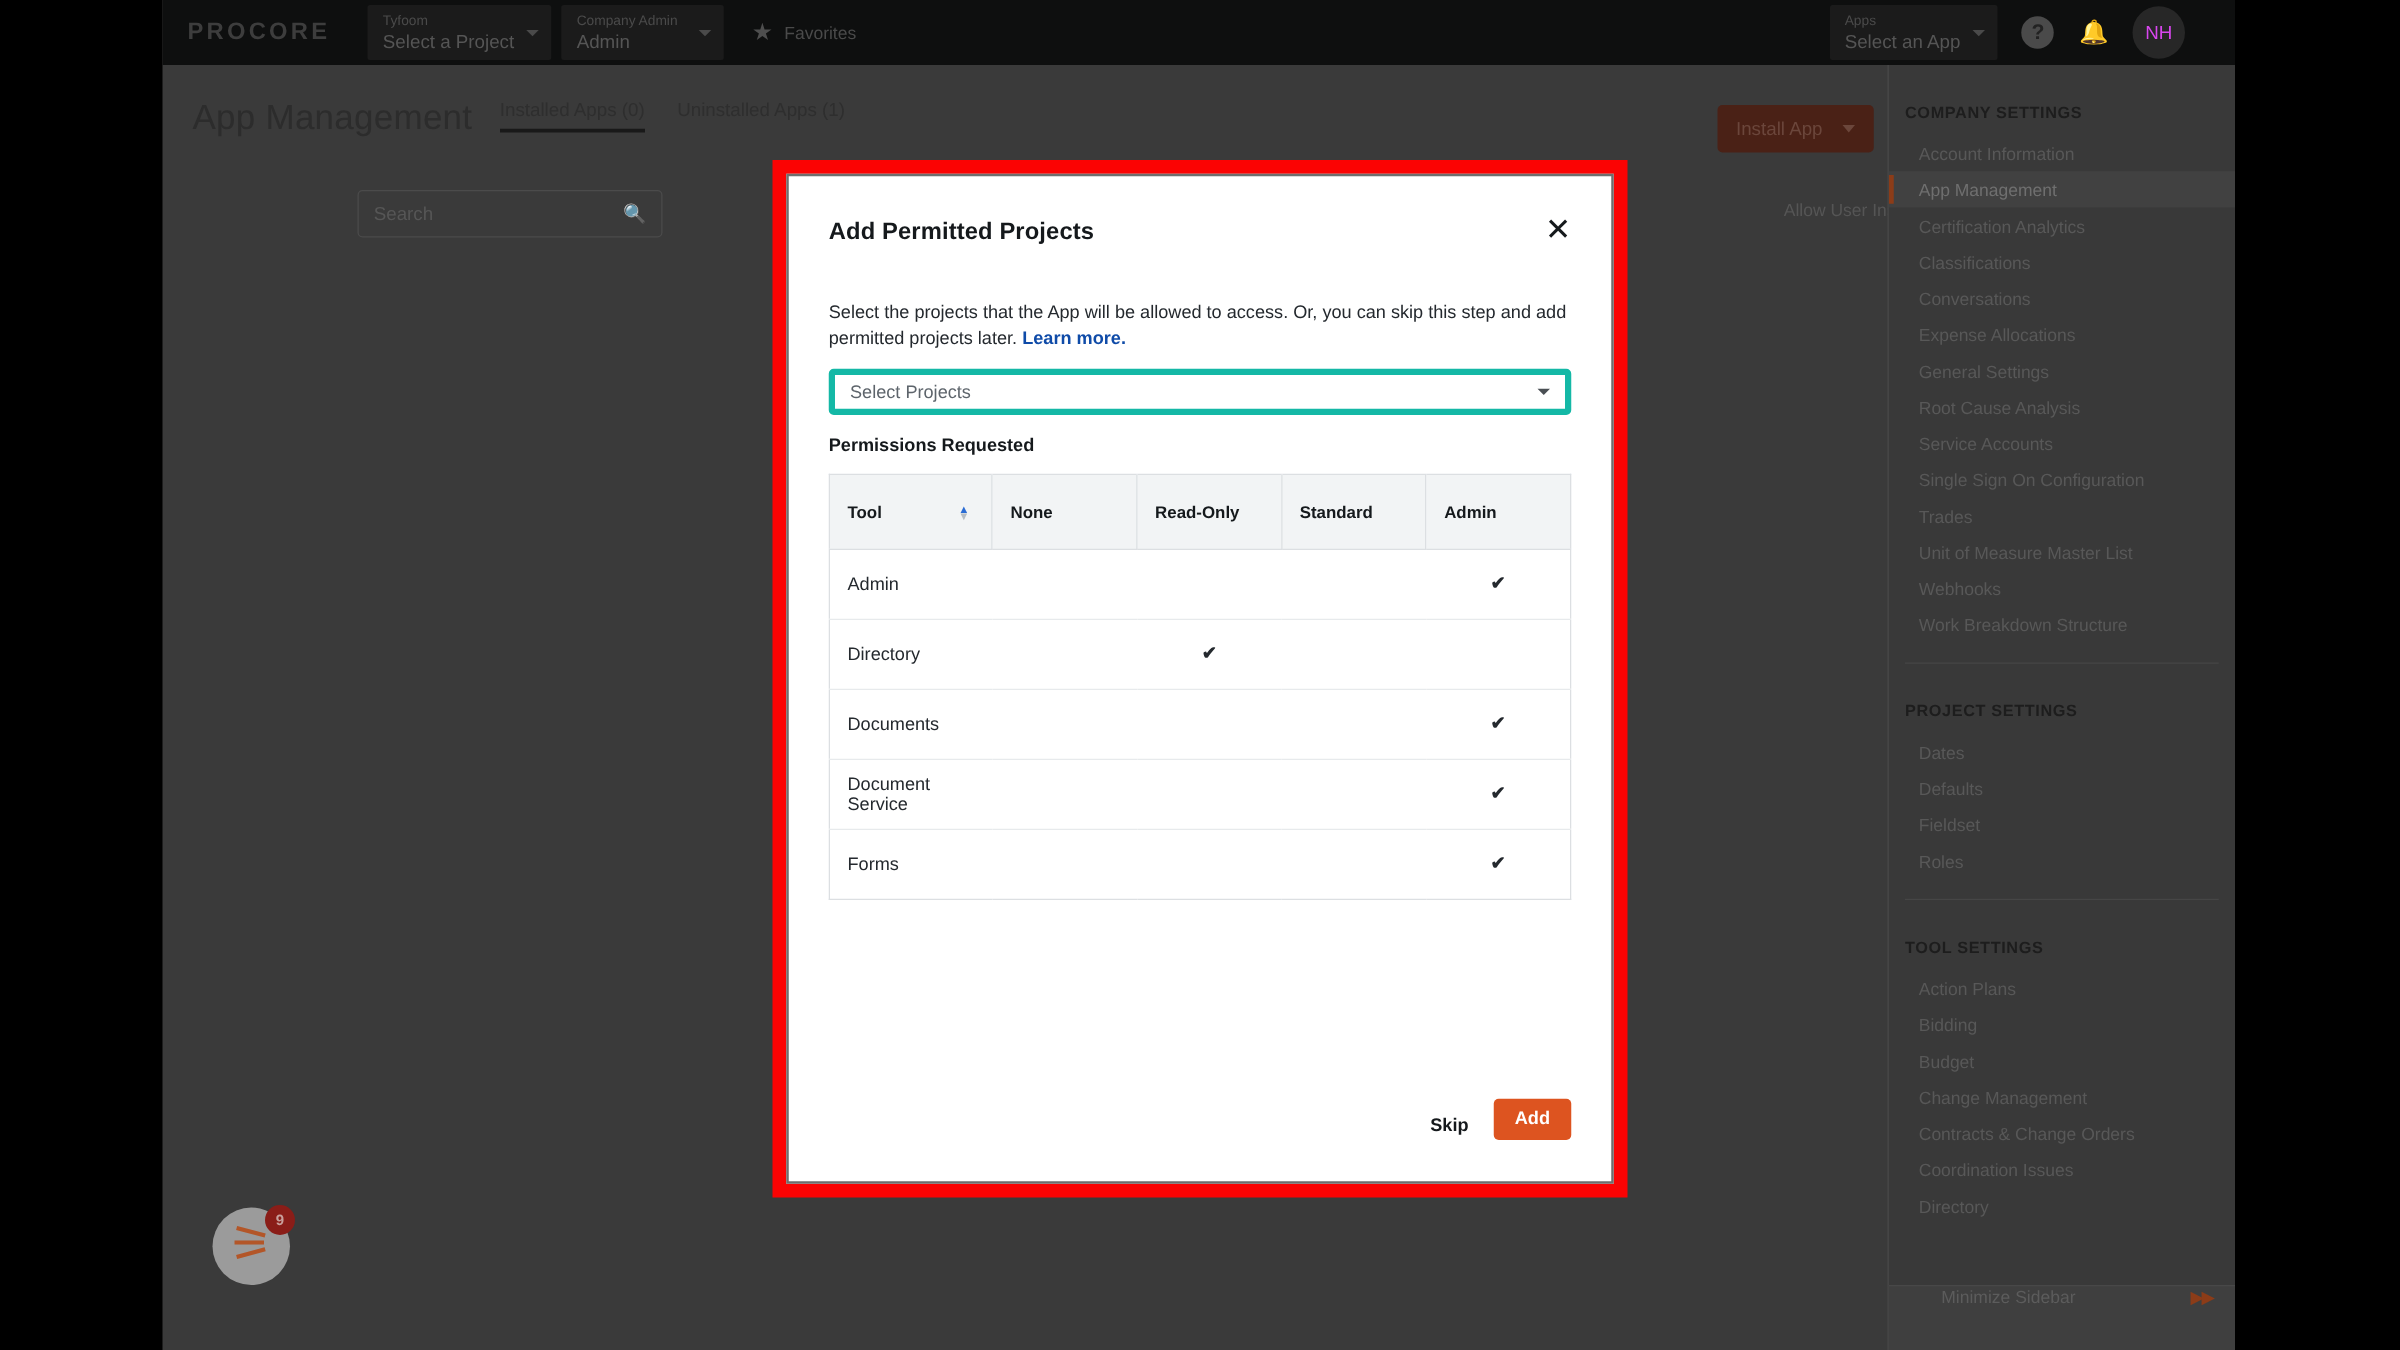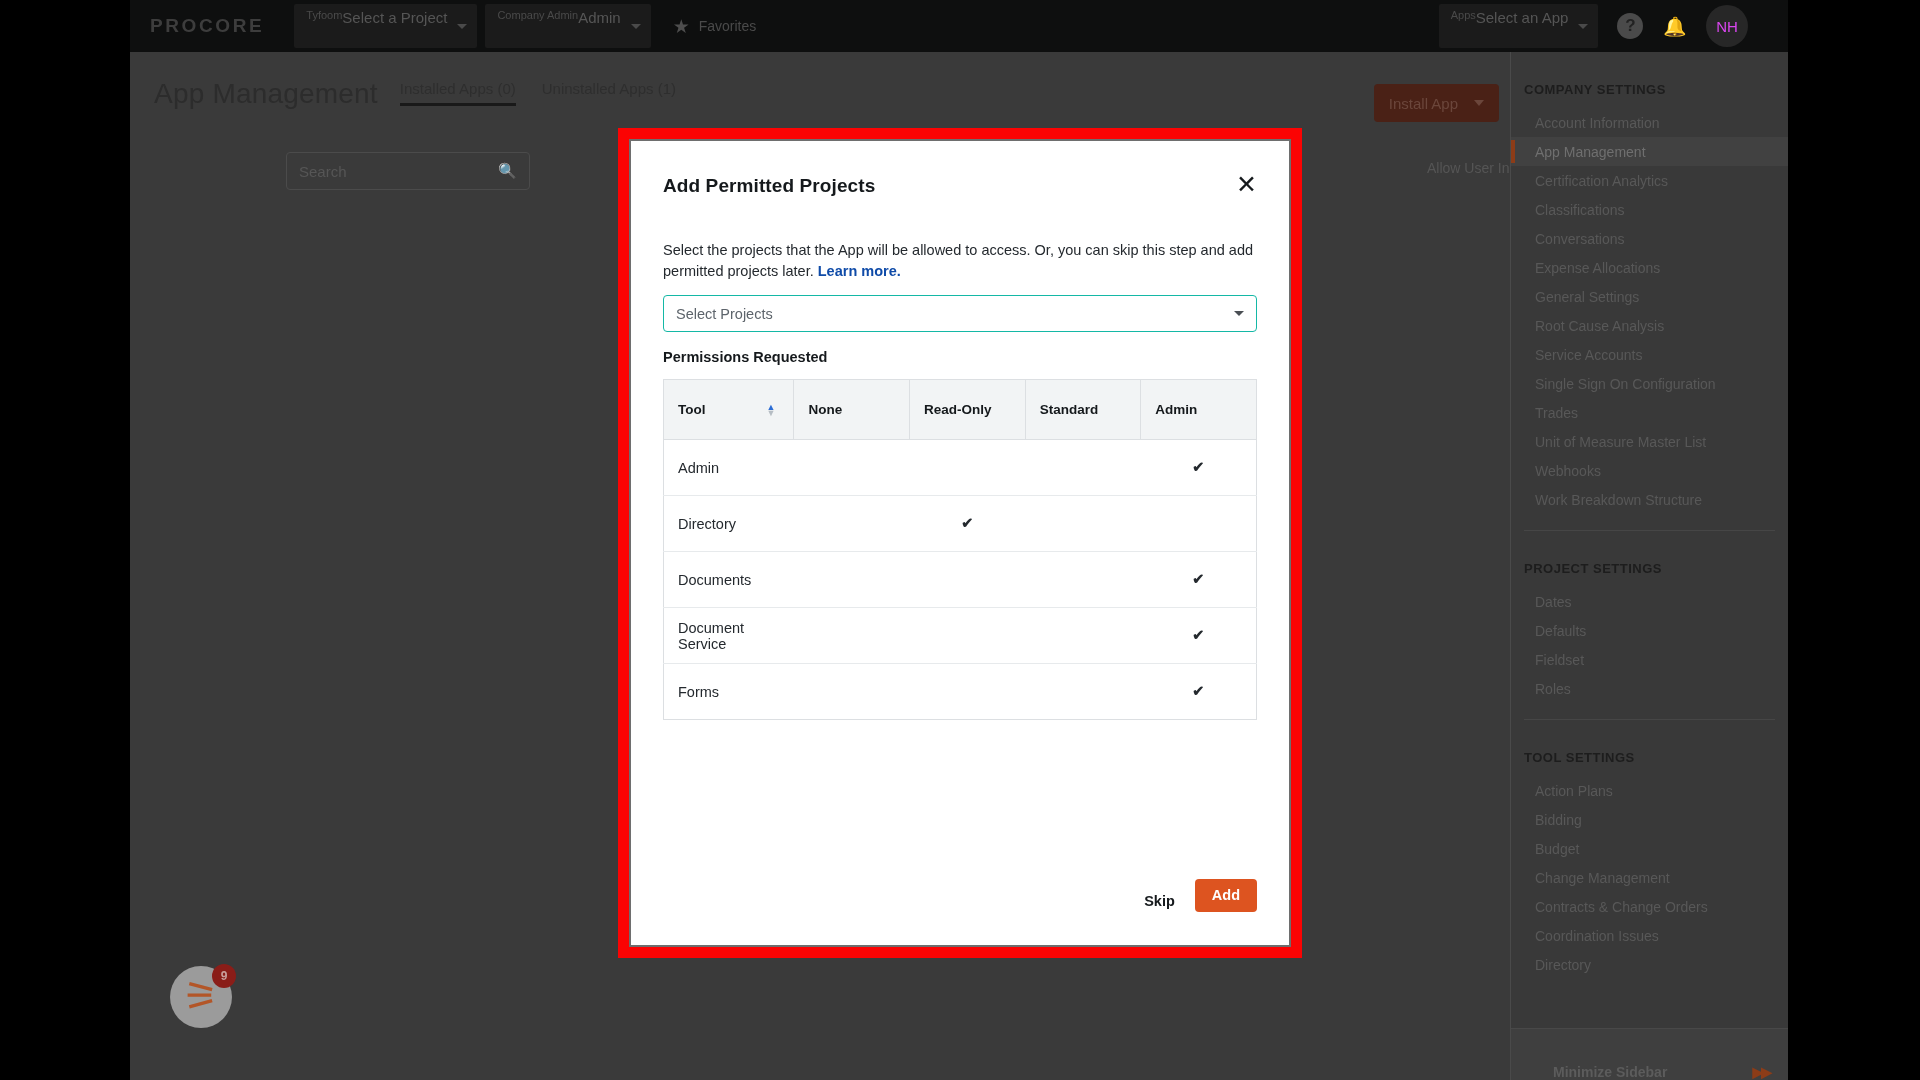--- a/index.html
+++ b/index.html
@@ -23,21 +23,21 @@
     position: absolute; left: 0; top: 0; width: 1658px; height: 52px;
     background: #0e0f0f; display: flex; align-items: center; padding-left: 20px;
   }
   .logo {
     color: #3d3d3d; font-size: 19px; font-weight: 700;
     letter-spacing: 2.6px; margin-right: 30px; user-select: none;
   }
   .nav-select {
     background: #1b1b1b; height: 44px; min-width: 130px;
     padding: 4px 30px 4px 12px; position: relative; margin-right: 8px;
-    display: flex; flex-direction: row; justify-content: center; border-radius: 2px;
+    display: flex; flex-direction: column; justify-content: center; border-radius: 2px;
   }
   .nav-select .lbl { font-size: 11px; color: #4a4a4a; line-height: 14px; }
   .nav-select .val { font-size: 15px; color: #555; line-height: 19px; }
   .caret-down {
     position: absolute; right: 10px; top: 50%; margin-top: -2px;
     width: 0; height: 0; border-left: 5px solid transparent;
     border-right: 5px solid transparent; border-top: 5px solid #4a4a4a;
   }
   .nav-fav { display: flex; align-items: center; margin-left: 14px; gap: 9px; }
   .star { color: #4e4e4e; font-size: 19px; line-height: 1; }
@@ -113,21 +113,21 @@
   }
   .sb-item.active { background: #414141; color: #6f6f6f; }
   .sb-item.active::before {
     content: ""; position: absolute; left: 0; top: 3px; bottom: 3px;
     width: 4px; background: #8c3c18;
   }
   .sb-divider { height: 1px; background: #464646; margin: 16px 13px 0 13px; }
   .sb-minimize {
     position: absolute; left: 0; right: 0; bottom: 0; height: 52px;
     background: #3f3f3f; border-top: 1px solid #484848;
-    display: flex; align-items: flex-end; padding-left: 42px; font-weight: bold;
+    display: flex; align-items: flex-start; padding-left: 42px;
   }
   .sb-minimize .t { font-size: 14px; color: #5c5c5c; }
   .sb-minimize .arrows { margin-left: auto; margin-right: 18px; color: #8c3c18; font-size: 14px; letter-spacing: -2px; }
 
   
   .chat-widget {
     position: absolute; left: 40px; bottom: 52px;
     width: 62px; height: 62px; border-radius: 50%; background: #9b9b9b;
     display: flex; align-items: center; justify-content: center;
   }
@@ -152,21 +152,21 @@
   .modal-title { font-size: 19px; font-weight: 700; color: #15191c; letter-spacing: .1px; }
   .modal-close {
     margin-left: auto; font-size: 25px; color: #15191c; line-height: .8;
     font-weight: 400; cursor: pointer; margin-top: -1px;
   }
   .modal-desc {
     margin-top: 43px; font-size: 14.5px; line-height: 21px; color: #24292e;
   }
   .modal-desc a { color: #0f4ba8; font-weight: 700; text-decoration: none; }
   .select-field {
-    margin-top: 13px; height: 37px; border: 1px solid #14b8a6; border-radius: 4px;
+    margin-top: 13px; height: 37px; border: 5px solid #14b8a6; border-radius: 4px;
     display: flex; align-items: center; padding: 12px 12px;
   }
   .select-field .ph { font-size: 14.5px; color: #5d646b; }
   .select-field .cd {
     margin-left: auto; width: 0; height: 0; border-left: 5px solid transparent;
     border-right: 5px solid transparent; border-top: 5px solid #4a4f54;
   }
   .perm-title { margin-top: 17px; font-size: 14.5px; font-weight: 700; color: #15191c; }
 
   table.perm {

